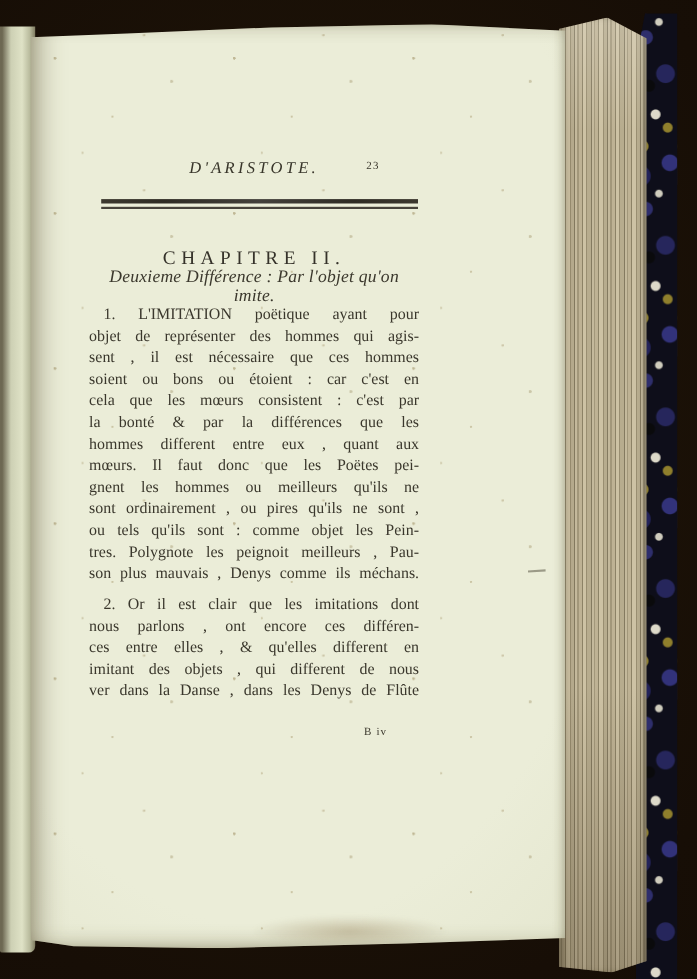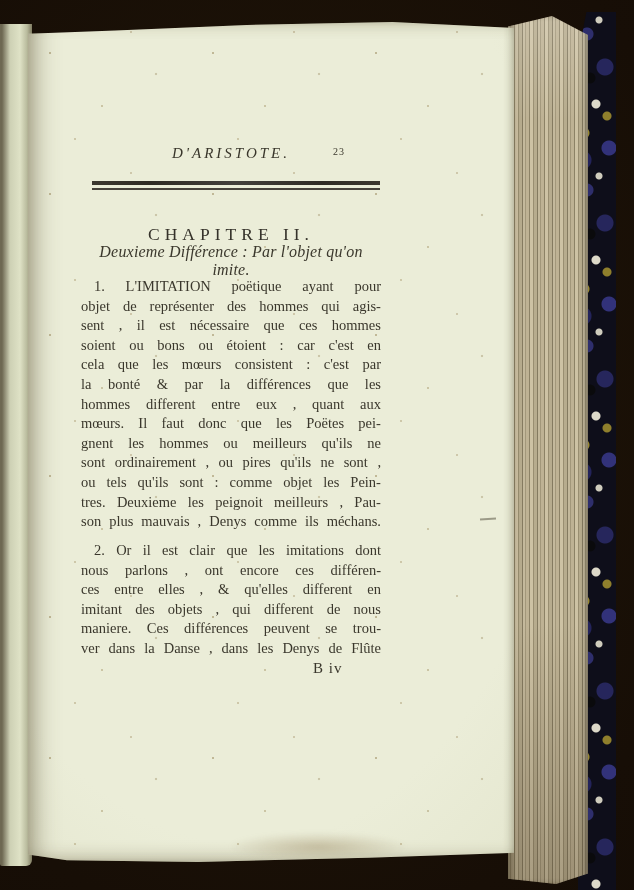--- a/index.html
+++ b/index.html
@@ -81,21 +81,21 @@
   .chapter{position:absolute;left:53px;top:202px;width:300px;text-align:center;
     font-size:17.5px;letter-spacing:5px;color:#35322a;}
   .subtitle{position:absolute;left:53px;top:221px;width:300px;text-align:center;
     font-style:italic;font-size:16px;letter-spacing:.2px;color:#3b382d;}
   .para{position:absolute;left:53px;width:300px;font-size:14.5px;}
   .para-1{top:256px;}
   .para-2{top:520px;}
   .line{display:flex;justify-content:space-between;height:19.6px;align-items:baseline;overflow:visible;}
   .line.first{padding-left:13px;}
   .line span{flex:0 0 auto;white-space:pre;}
-  .sig{position:absolute;left:285px;top:638px;font-size:15px;letter-spacing:1px;color:#3a372c;}
+  .sig{position:absolute;left:303px;top:638px;font-size:10px;letter-spacing:1px;color:#3a372c;}
 </style>
 </head>
 <body>
 
 <div class="scene">
   <div class="marble"></div>
   <div class="edges"></div>
   <div class="sliver"></div>
 
   <div class="page">
@@ -215,21 +215,21 @@
           <span>qu'ils</span>
           <span>sont</span>
           <span>:</span>
           <span>comme</span>
           <span>objet</span>
           <span>les</span>
           <span>Pein-</span>
         </div>
         <div class="line">
           <span>tres.</span>
-          <span>Deuxieme</span>
+          <span>Polygnote</span>
           <span>les</span>
           <span>peignoit</span>
           <span>meilleurs</span>
           <span>,</span>
           <span>Pau-</span>
         </div>
         <div class="line">
           <span>son</span>
           <span>plus</span>
           <span>mauvais</span>
@@ -275,28 +275,20 @@
           <span>imitant</span>
           <span>des</span>
           <span>objets</span>
           <span>,</span>
           <span>qui</span>
           <span>different</span>
           <span>de</span>
           <span>nous</span>
         </div>
         <div class="line">
-          <span>maniere.</span>
-          <span>Ces</span>
-          <span>différences</span>
-          <span>peuvent</span>
-          <span>se</span>
-          <span>trou-</span>
-        </div>
-        <div class="line">
           <span>ver</span>
           <span>dans</span>
           <span>la</span>
           <span>Danse</span>
           <span>,</span>
           <span>dans</span>
           <span>les</span>
           <span>Denys</span>
           <span>de</span>
           <span>Flûte</span>

